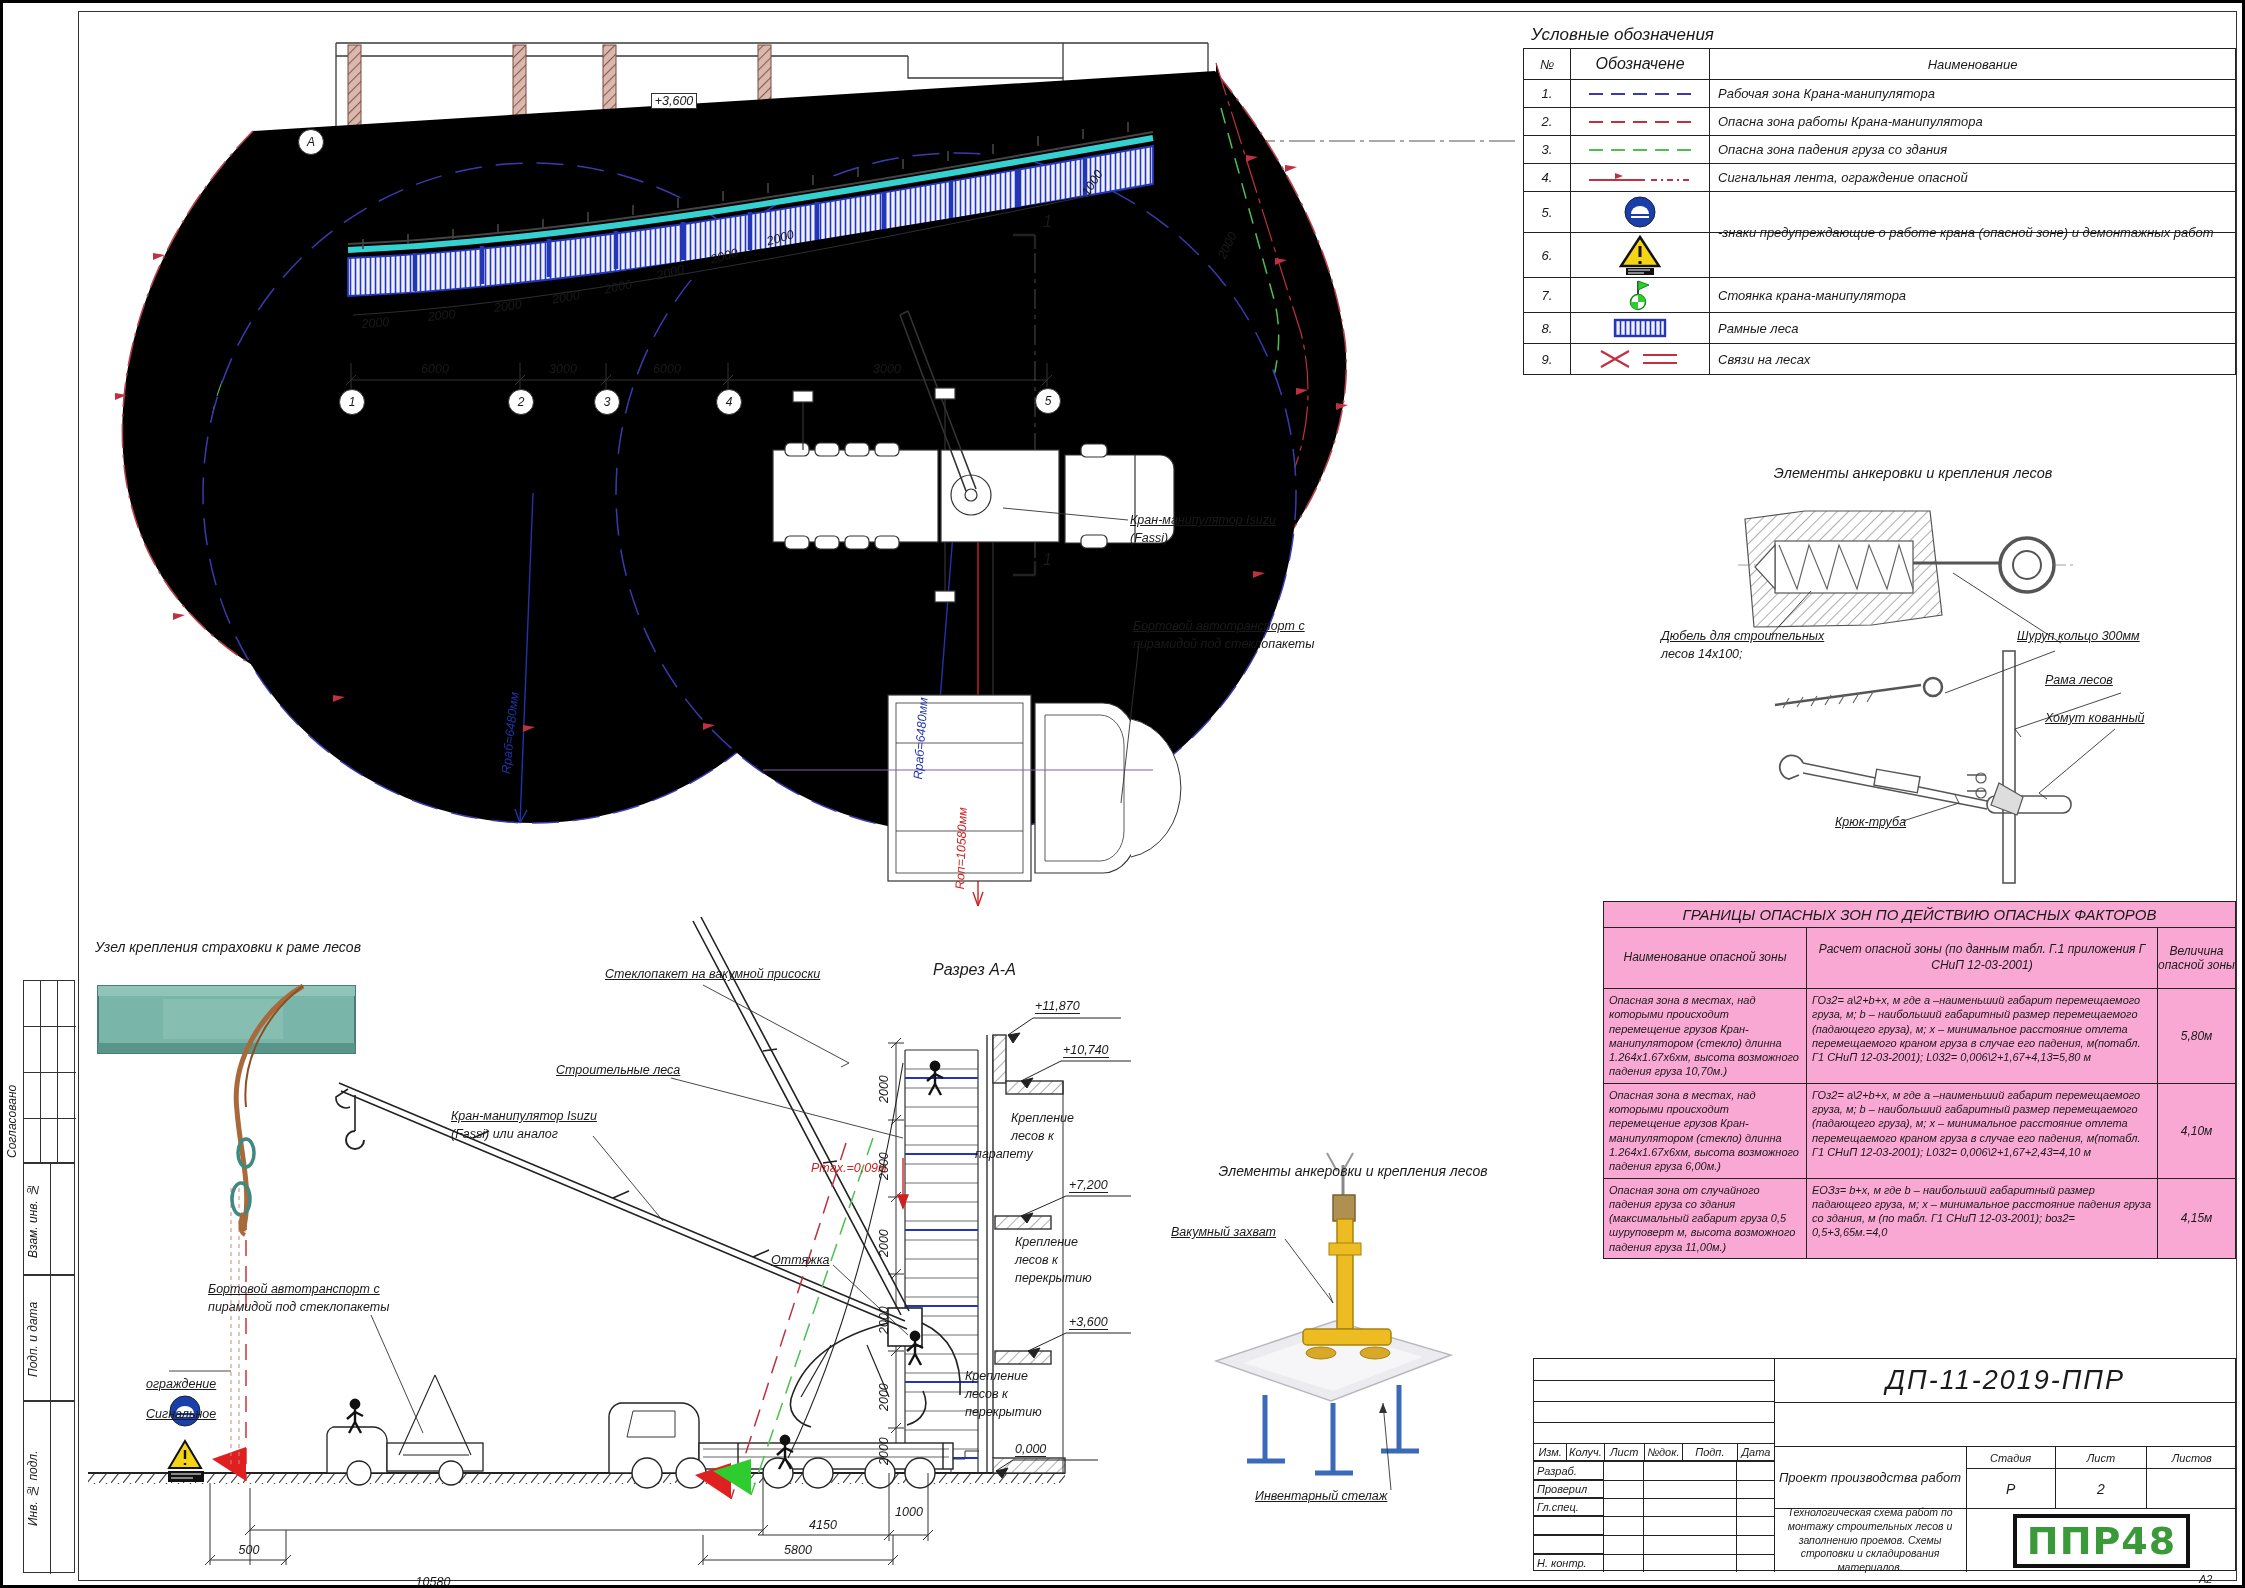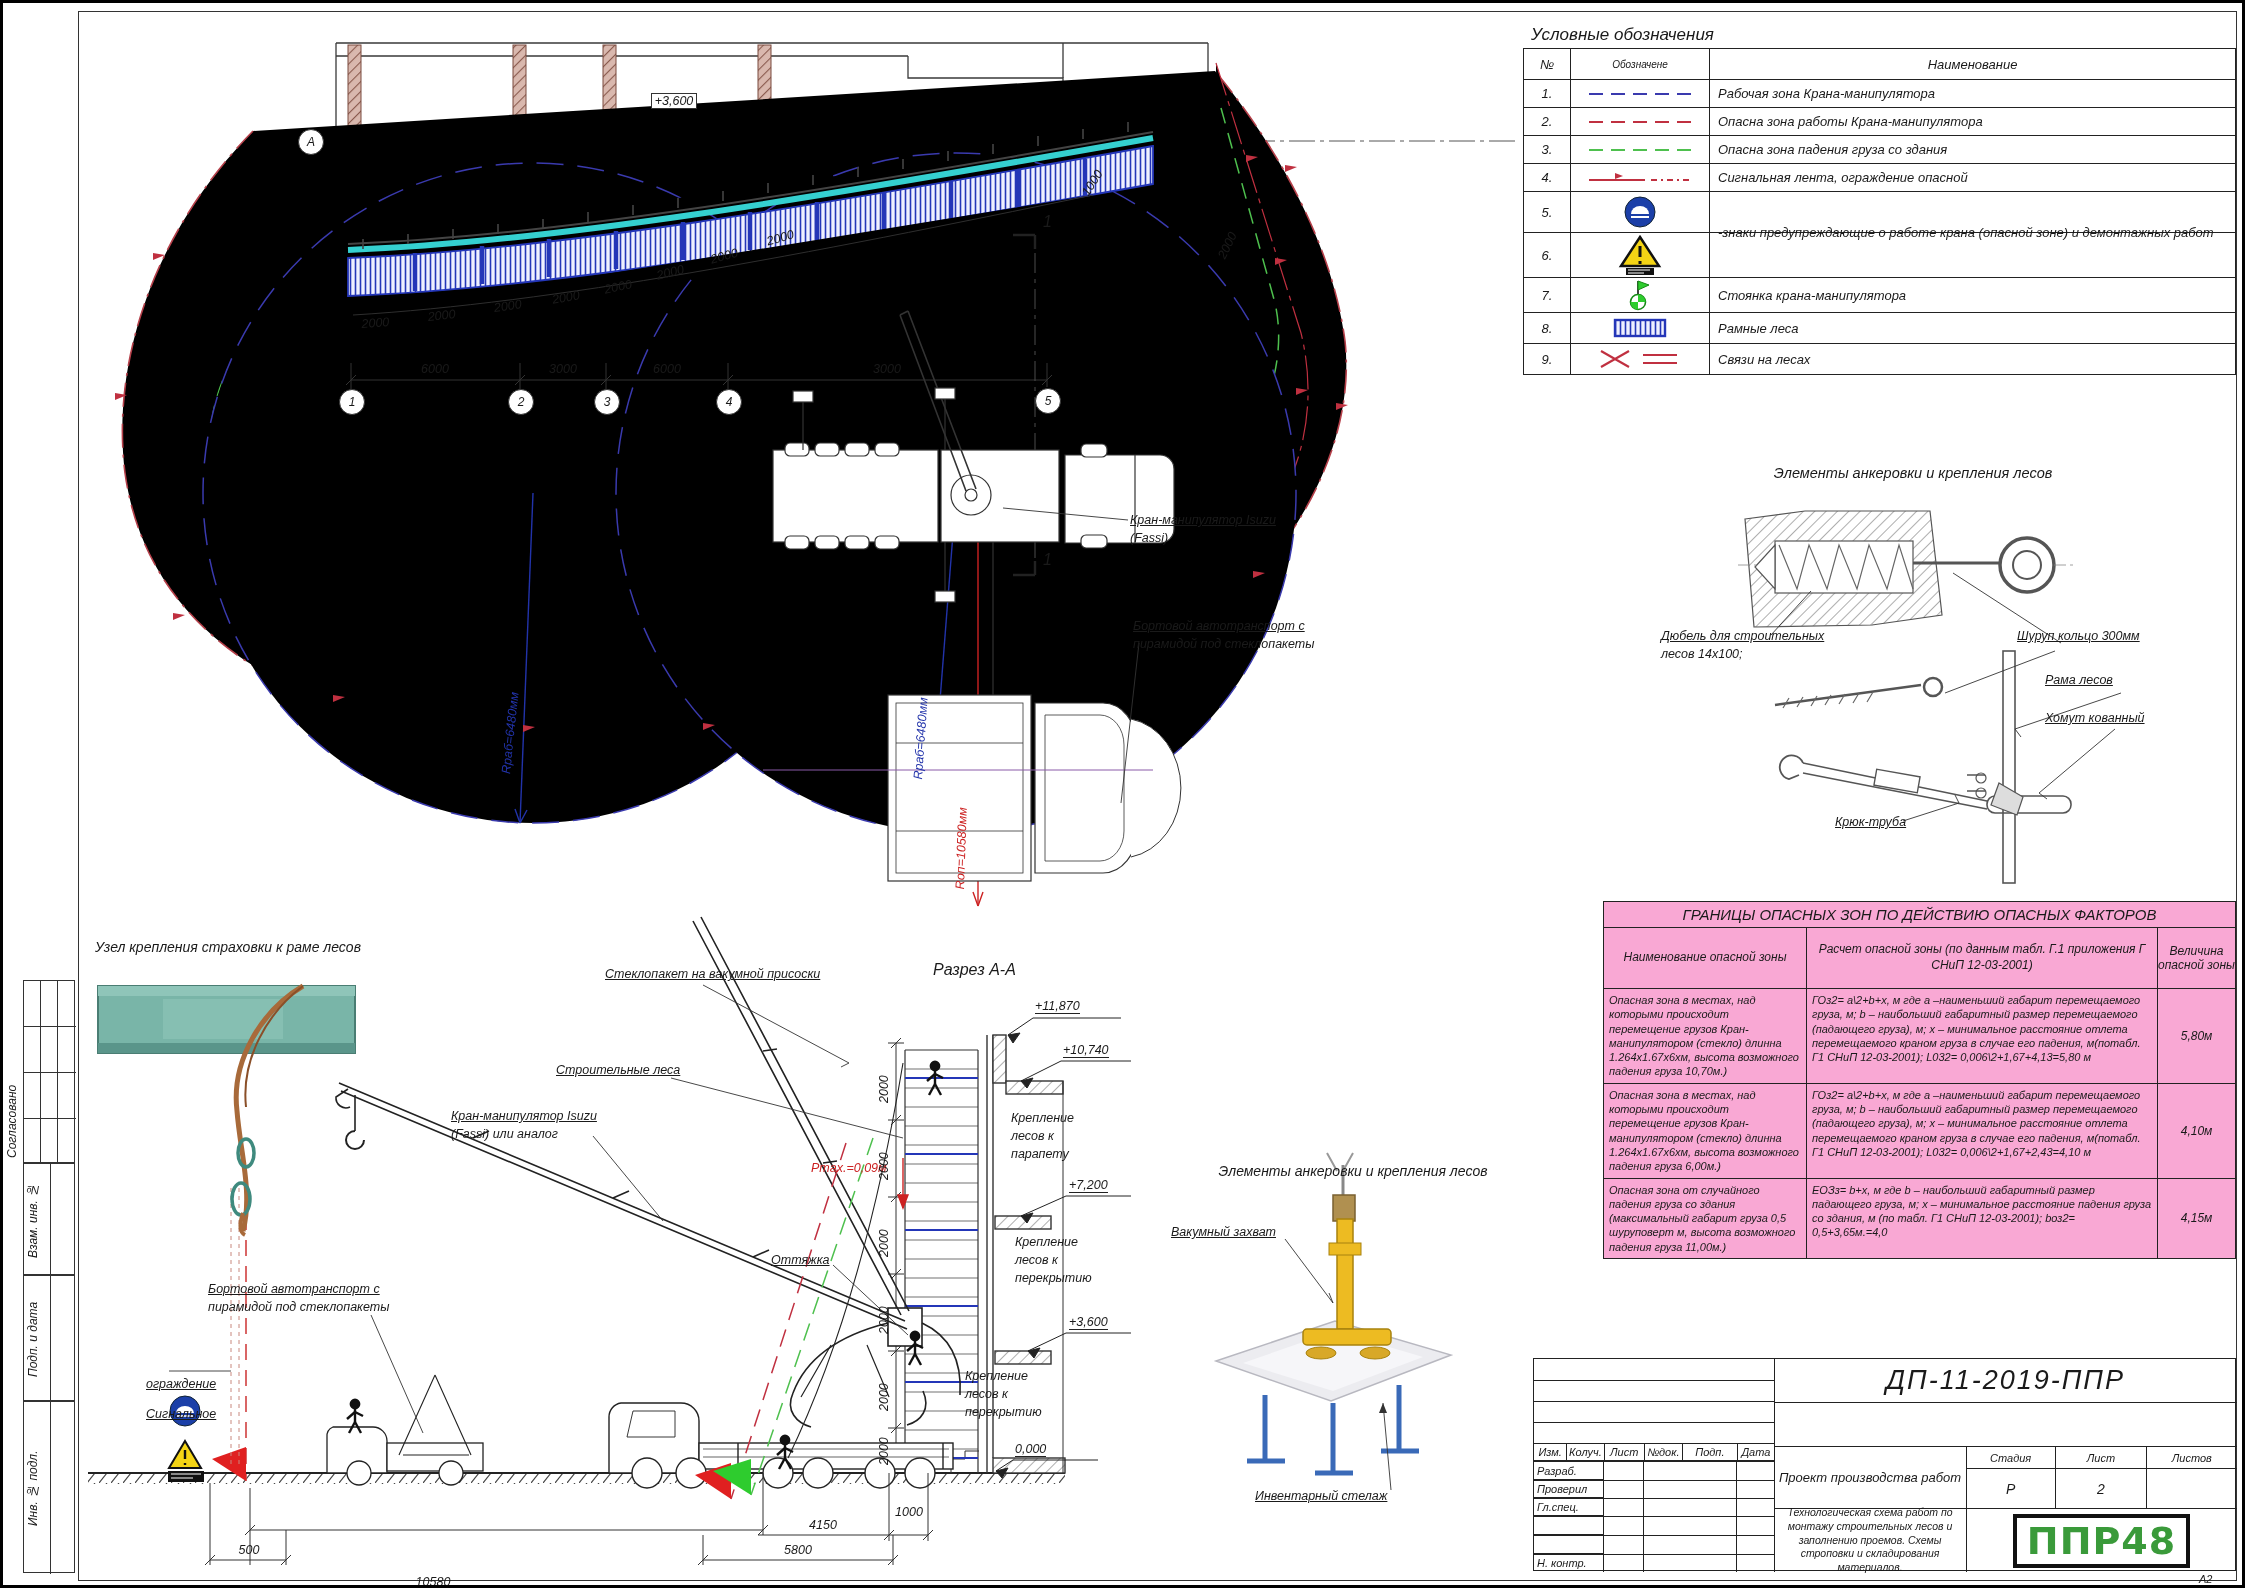--- a/index.html
+++ b/index.html
@@ -428,21 +428,21 @@
 <div class="lab" style="left:448px;top:1124px">(Fassi) или аналог</div>
 <div class="lab u" style="left:768px;top:1250px">Оттяжка</div>
 <div class="lab red" style="left:808px;top:1158px">Pmax.=0,09м</div>
 <div class="lab u" style="left:205px;top:1279px">Бортовой автотранспорт с</div>
 <div class="lab" style="left:205px;top:1297px">пирамидой под стеклопакеты</div>
 <div class="lab u" style="left:143px;top:1404px">Сигнальное</div>
 <div class="lab u" style="left:143px;top:1374px">ограждение</div>
 
 <div class="lab" style="left:1008px;top:1108px">Крепление</div>
 <div class="lab" style="left:1008px;top:1126px">лесов к</div>
-<div class="lab" style="left:1008px;top:1144px">парапету</div>
+<div class="lab" style="left:972px;top:1144px">парапету</div>
 <div class="lab" style="left:1012px;top:1232px">Крепление</div>
 <div class="lab" style="left:1012px;top:1250px">лесов к</div>
 <div class="lab" style="left:1012px;top:1268px">перекрытию</div>
 <div class="lab" style="left:962px;top:1366px">Крепление</div>
 <div class="lab" style="left:962px;top:1384px">лесов к</div>
 <div class="lab" style="left:962px;top:1402px">перекрытию</div>
 
 <div class="lab" style="left:1032px;top:996px;border-bottom:1px solid #222">+11,870</div>
 <div class="lab" style="left:1060px;top:1040px;border-bottom:1px solid #222">+10,740</div>
 <div class="lab" style="left:1066px;top:1175px;border-bottom:1px solid #222">+7,200</div>
@@ -464,21 +464,21 @@
 
 <div class="lab c" style="left:1200px;top:1160px;width:300px;font-size:14px">Элементы анкеровки и крепления лесов</div>
 <div class="lab u" style="left:1168px;top:1222px">Вакумный захват</div>
 <div class="lab u" style="left:1252px;top:1486px">Инвентарный стелаж</div>
 
 <div class="lab" style="left:1528px;top:22px;font-size:17px">Условные обозначения</div>
 
 <div id="legend">
   <div class="row hd" style="height:30px">
     <div class="c1">№</div>
-    <div class="c2" style="font-style:italic;font-size:10px">Обозначене</div>
+    <div class="c2" style="font-style:italic;font-size:16px">Обозначене</div>
     <div class="c3" style="justify-content:center">Наименование</div>
   </div>
   <div class="row" style="height:27px">
     <div class="c1">1.</div>
     <div class="c2">
           <svg width="110" height="10">
             <line x1="4" y1="5" x2="106" y2="5" stroke="#3a3aae" stroke-width="2" stroke-dasharray="14 8"></line>
           </svg>
         </div>
     <div class="c3">Рабочая зона Крана-манипулятора</div>

